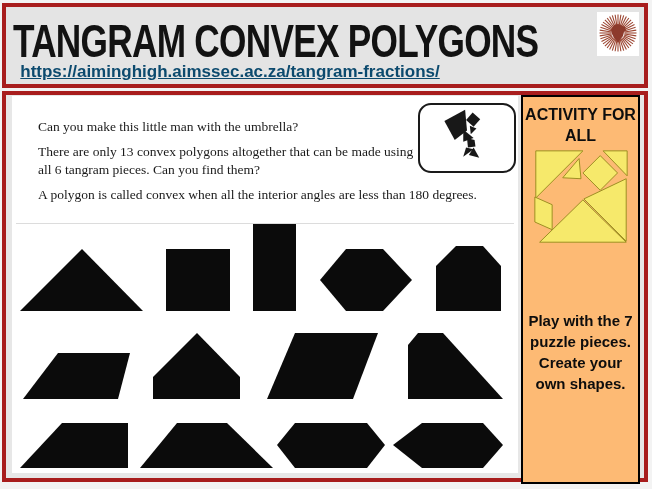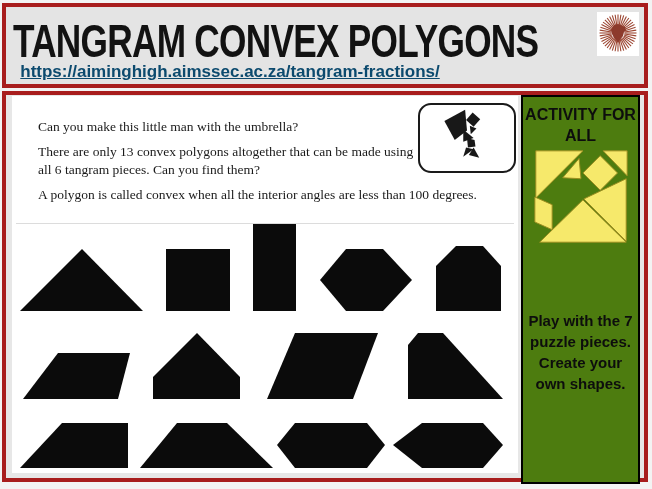--- a/index.html
+++ b/index.html
@@ -43,21 +43,21 @@
   .divider{position:absolute;left:4px;top:127px;width:498px;height:1px;background:#dcdcdc;}
   .man-box{
     position:absolute;left:406px;top:7px;width:98px;height:70px;
     box-sizing:border-box;border:2px solid #1a1a1a;border-radius:13px;background:#fff;
   }
   
   #shapes-svg{position:absolute;left:0;top:0;width:652px;height:489px;}
   
   .sidebar{
     position:absolute;left:521px;top:95px;width:119px;height:389px;
-    box-sizing:border-box;border:2px solid #000;background:#4d7c0f;
+    box-sizing:border-box;border:2px solid #000;background:#fdba74;
   }
   .sidebar-heading{
     margin-top:7px;text-align:center;font-size:16px;line-height:21px;
     font-weight:800;color:#0d0d0d;
   }
   #tangram-svg{position:absolute;left:8px;top:48px;width:100px;height:104px;}
   .sidebar-body{
     position:absolute;left:4px;right:4px;top:194px;text-align:center;
     font-size:15px;line-height:21px;font-weight:800;color:#0d0d0d;margin-top:19px;
   }
@@ -117,21 +117,21 @@
     <a href="#">https://aiminghigh.aimssec.ac.za/tangram-fractions/</a>
   </div>
 </div>
 
 <div class="lower-box"></div>
 
 <div class="content-panel">
   <div class="text-area">
     <p>Can you make this little man with the umbrella?</p>
     <p>There are only 13 convex polygons altogether that can be made using all 6 tangram pieces. Can you find them?</p>
-    <p class="def">A polygon is called convex when all the interior angles are less than 100 degrees.</p>
+    <p class="def">A polygon is called convex when all the interior angles are less than 180 degrees.</p>
   </div>
   <div class="divider"></div>
   <div class="man-box">
     <svg id="man-svg" width="94" height="66" viewBox="0 0 98 70">
         <polygon points="47,5 25,17 36,37 49,27" fill="#181818"></polygon>
         <polygon points="55,8 63,15 56,23 48,16" fill="#181818"></polygon>
         <polygon points="52,22 59,25 53,31" fill="#181818"></polygon>
         <polygon points="45,26 56,35 45,39" fill="#181818"></polygon>
         <polygon points="49,35 57,37 58,44 50,45" fill="#181818"></polygon>
         <polygon points="48,45 56,47 45,55" fill="#181818"></polygon>

